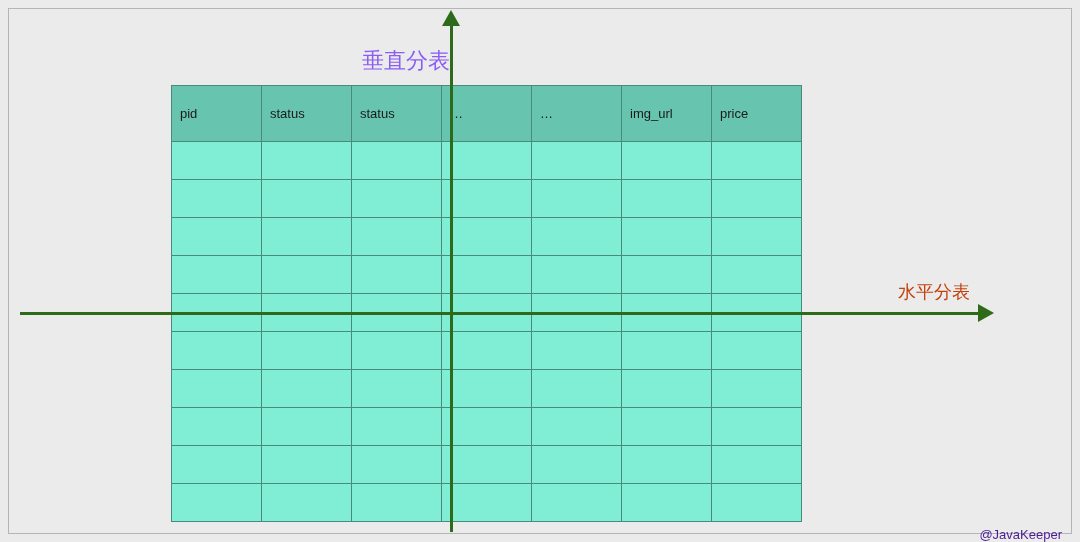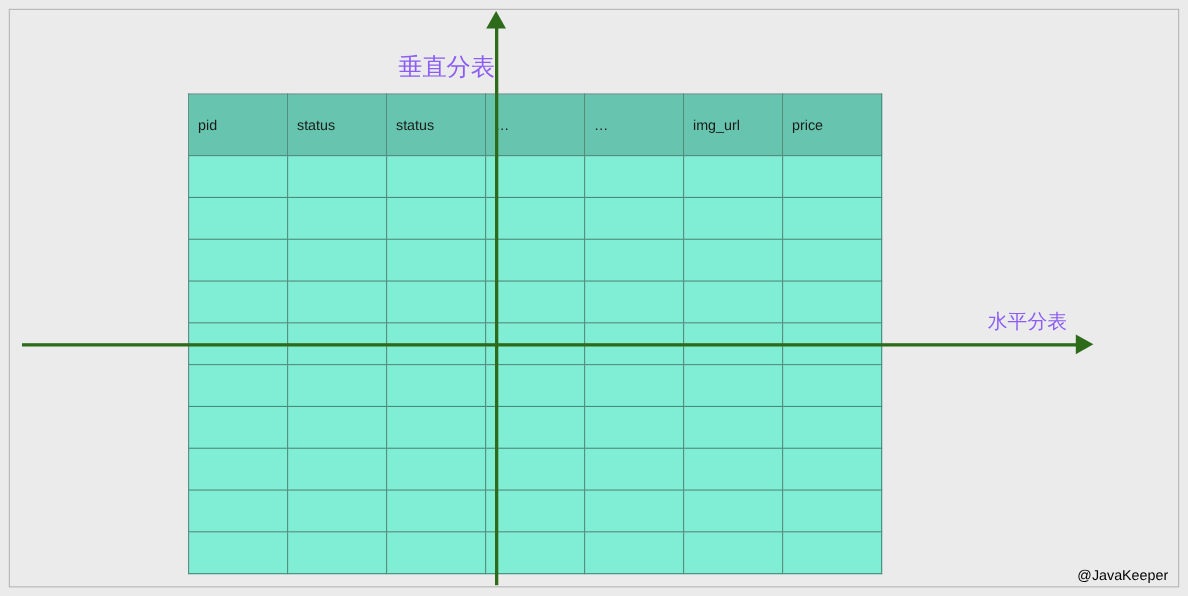--- a/index.html
+++ b/index.html
@@ -69,21 +69,21 @@
       border-top: 9px solid transparent;
       border-bottom: 9px solid transparent;
       border-left: 16px solid #2d6b1a;
       z-index: 10;
     }
     .horizontal-label {
       position: absolute;
       right: 110px;
       top: 280px;
       font-size: 18px;
-      color: #8b5cf6;
+      color: #c2410c;
       z-index: 11;
     }
     .data-table {
       position: absolute;
       left: 171px;
       top: 85px;
       border-collapse: collapse;
       z-index: 5;
     }
     .data-table th {
@@ -100,23 +100,23 @@
     }
     .data-table td {
       background: #80eed5;
       border: 1px solid #4a8a7a;
       width: 90px;
       height: 38px;
     }
     .watermark {
       position: absolute;
       right: 18px;
-      bottom: 12px;
+      bottom: 0;
       font-size: 13px;
-      color: #000000;
+      color: #4c1d95;
       z-index: 2;
     }
   </style>
 </head>
 <body>
 
 <div class="frame"></div>
 
 <div class="vertical-axis"></div>
 <div class="vertical-arrow"></div>

